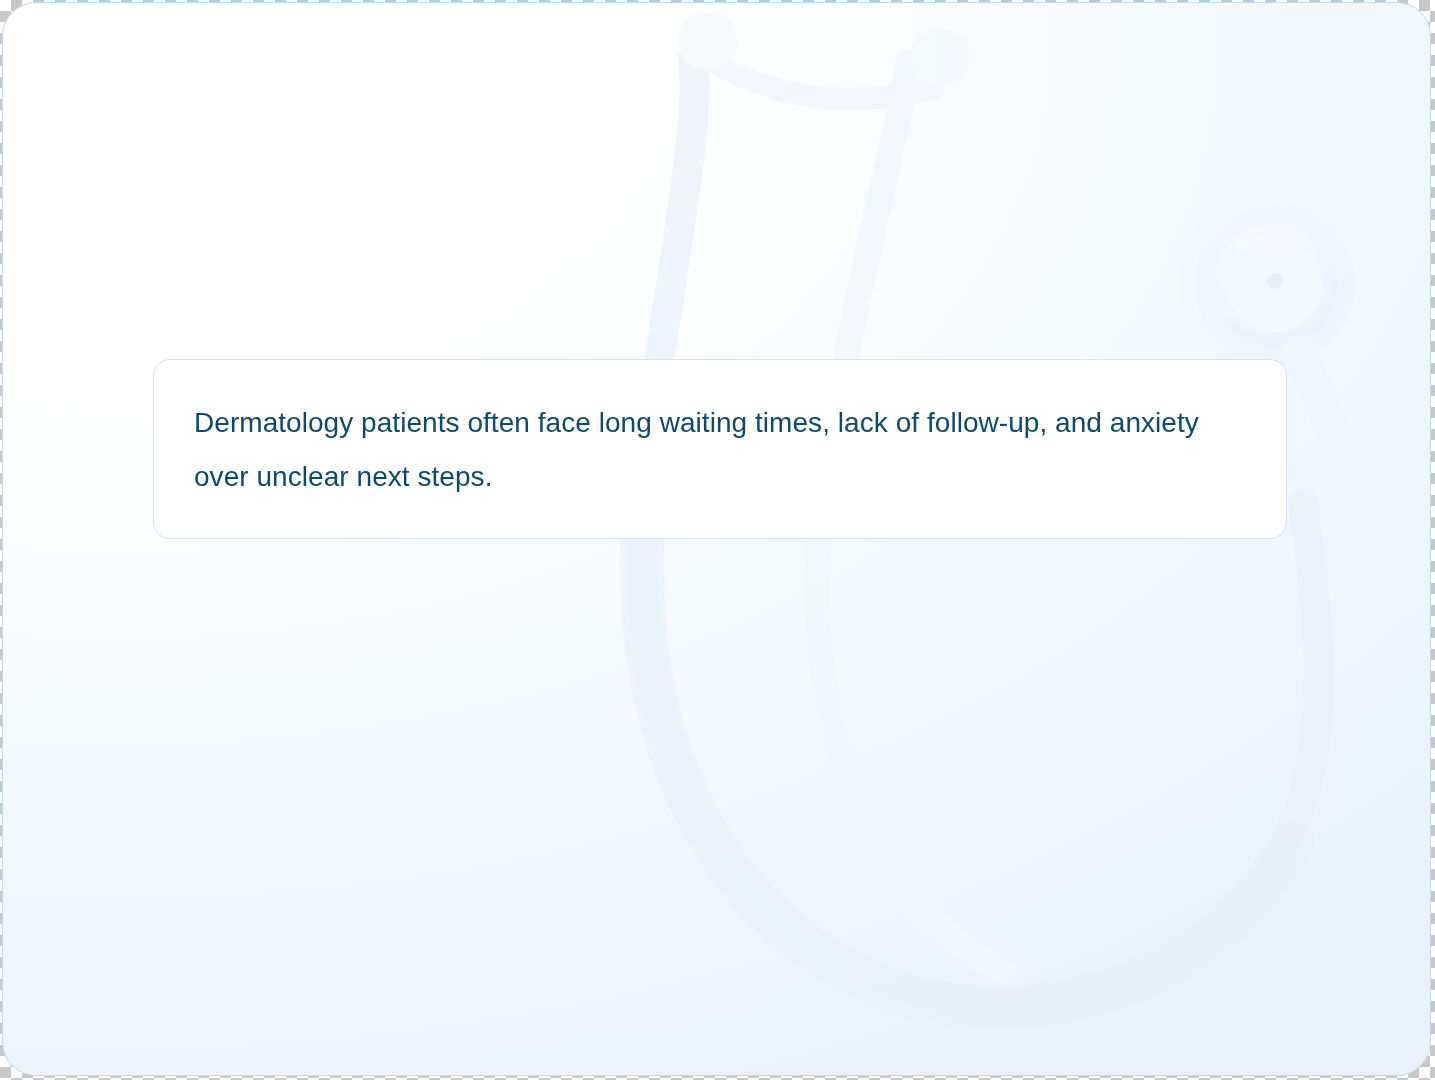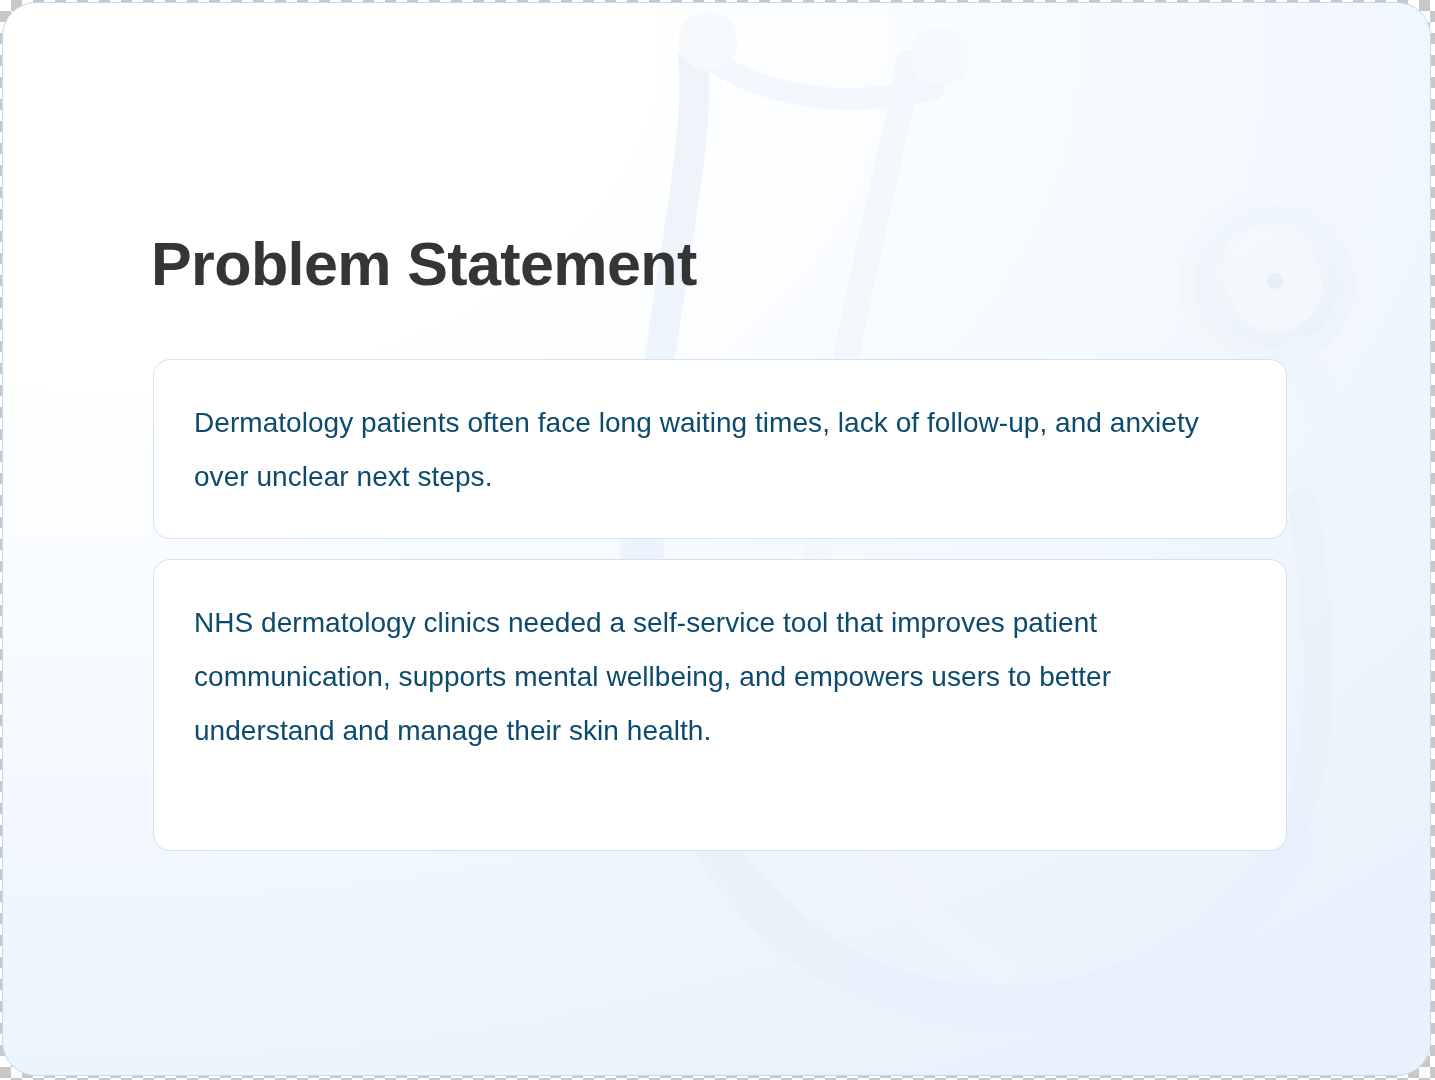--- a/index.html
+++ b/index.html
@@ -140,24 +140,20 @@
         <circle cx="1272" cy="282" r="47" fill="#f4f9fd"></circle>
         <circle cx="1272" cy="278" r="8" fill="#e2ebf6"></circle>
 
         <path d="M 1296 350 C 1320 404 1350 470 1376 540" fill="none" stroke="#eff5fc" stroke-width="34" stroke-linecap="round"></path>
       </g>
     </svg>
   </div>
 
   <div class="content">
 
-    <h1 class="page-title">Problem Statement</h1>
 
     <div class="stmt-card card-1">
       <p class="stmt-text">Dermatology patients often face long waiting times, lack of follow-up, and anxiety over unclear next steps.</p>
     </div>
 
-    <div class="stmt-card card-2">
-      <p class="stmt-text">NHS dermatology clinics needed a self-service tool that improves patient communication, supports mental wellbeing, and empowers users to better understand and manage their skin health.</p>
-    </div>
 
   </div>
 </div>
 
 </body></html>

